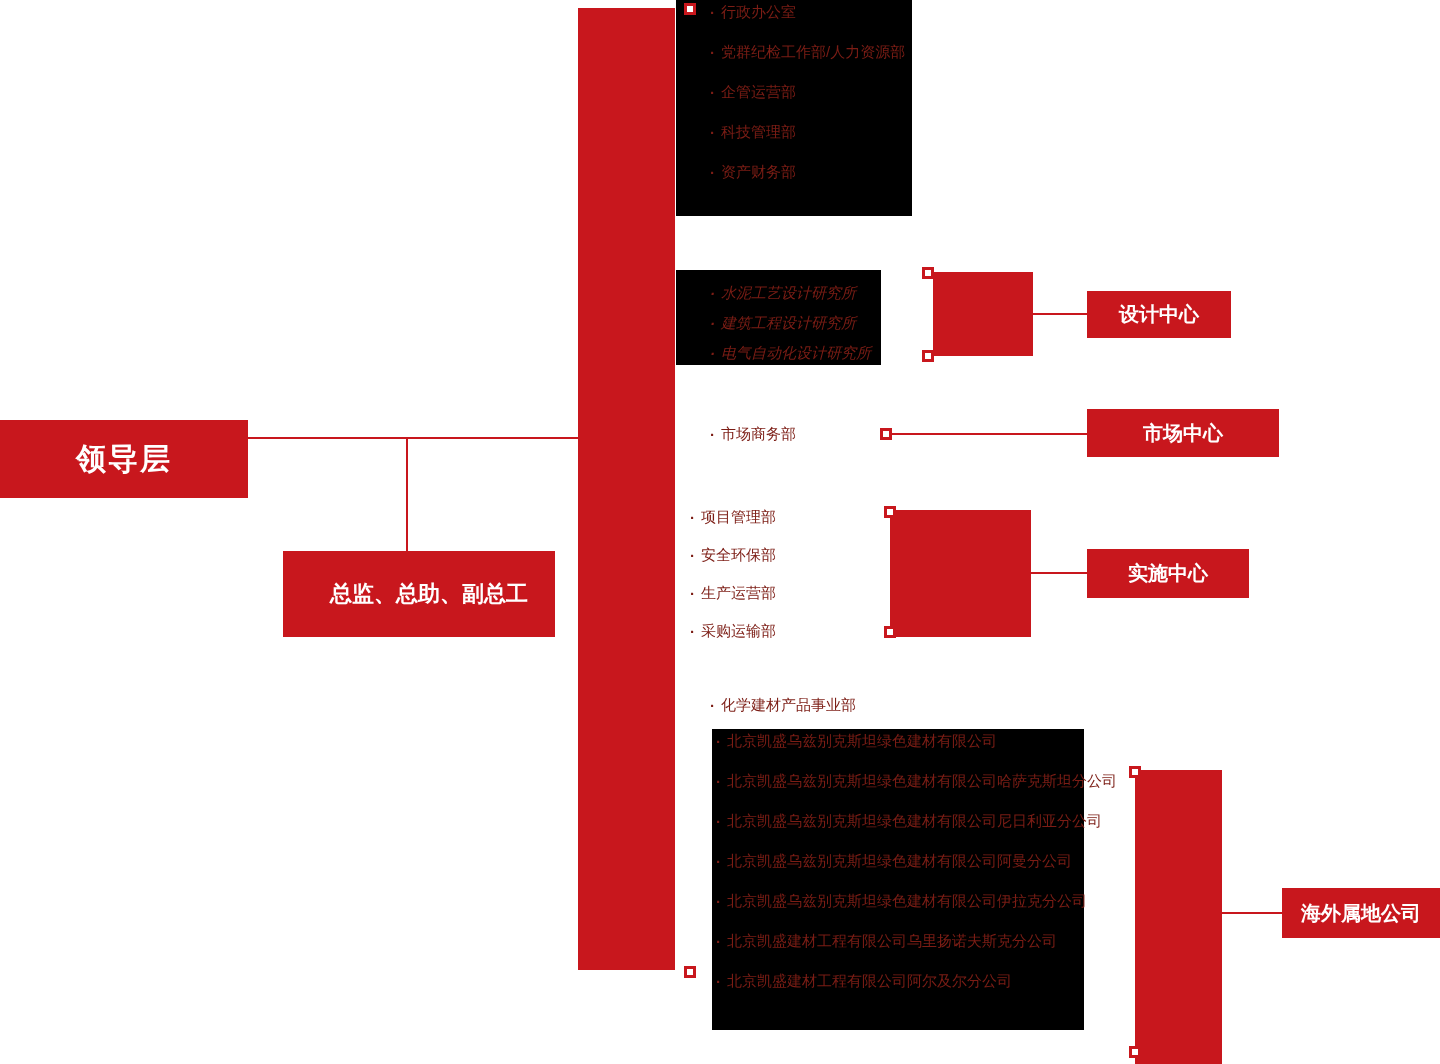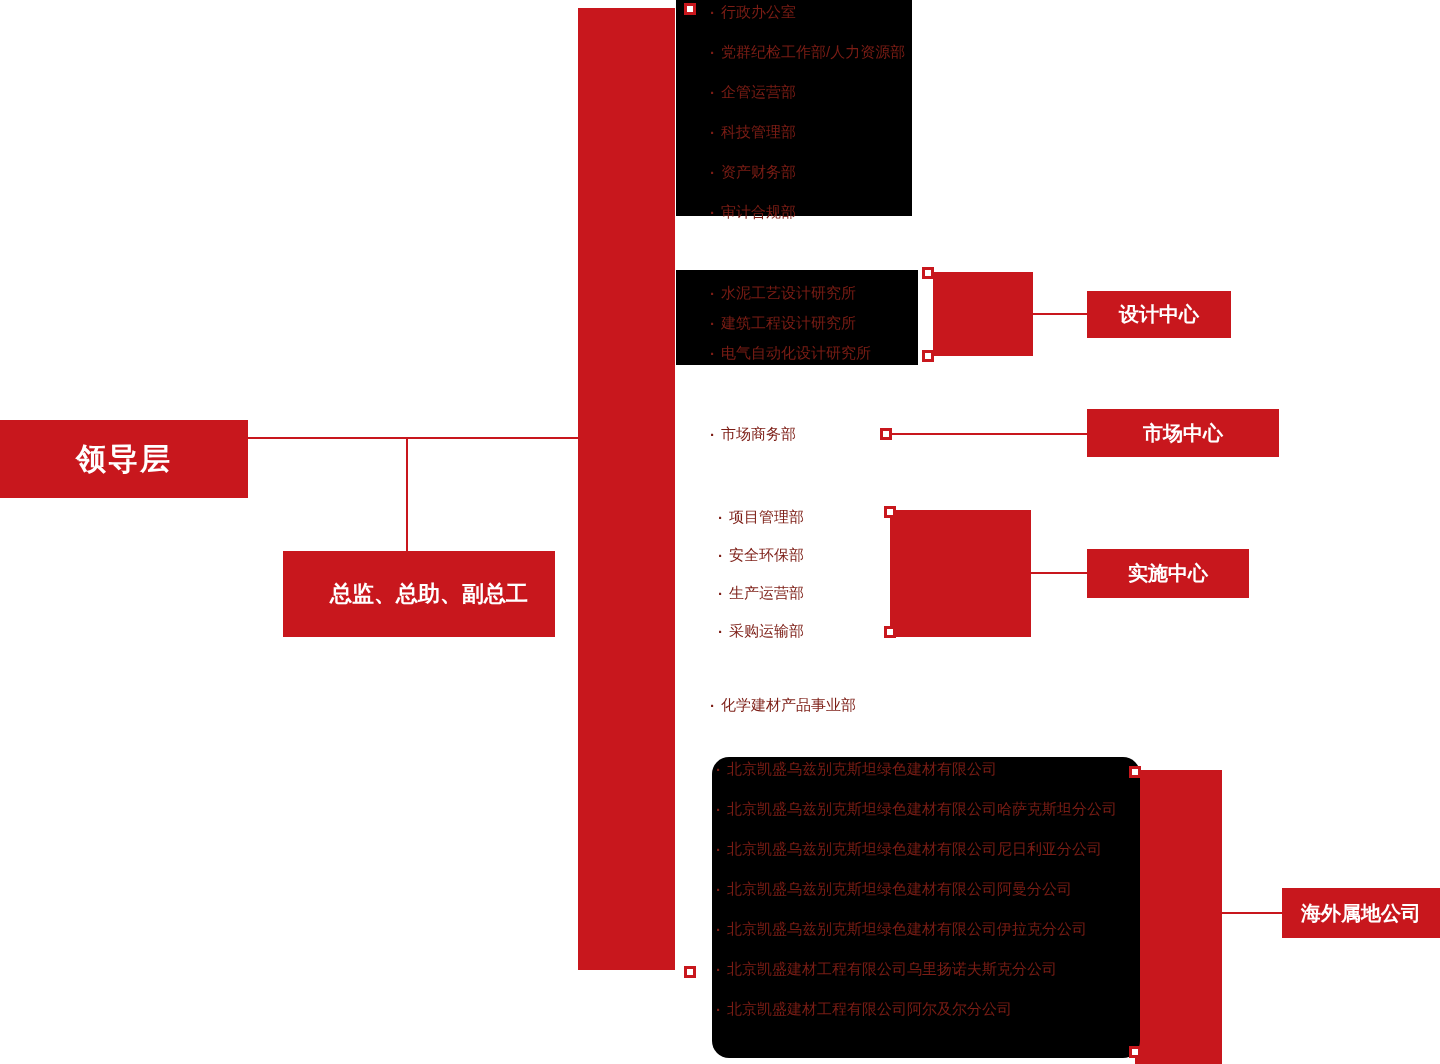--- a/index.html
+++ b/index.html
@@ -59,31 +59,31 @@
     color:#7c1d15;
     white-space:nowrap;
   }
   .grp li::before{
     content:"\00B7";
     font-weight:bold;
     margin-right:6px;
   }
   .grp-admin{left:676px;top:0;width:236px;height:216px;}
   .grp-admin ul{margin-top:-8px;padding-left:34px;}
-  .grp-design{left:676px;top:270px;width:242px;height:95px;}
+  .grp-design{left:676px;top:270px;width:205px;height:95px;font-style:italic;}
   .grp-design ul{padding-top:8px;padding-left:34px;}
   .grp-design li{height:30px;}
   .grp-market{left:676px;top:414px;width:210px;height:40px;}
   .grp-market ul{padding-left:34px;}
   .grp-impl{left:676px;top:498px;width:210px;height:153px;}
-  .grp-impl ul{padding-left:42px;}
+  .grp-impl ul{padding-left:14px;}
   .grp-impl li{height:38px;}
   .grp-chemical{left:676px;top:685px;width:250px;height:40px;}
   .grp-chemical ul{padding-left:34px;}
-  .grp-overseas{left:712px;top:757px;width:428px;height:301px;border-radius:17px;}
+  .grp-overseas{left:712px;top:729px;width:372px;height:301px;}
   .grp-overseas ul{margin-top:-8px;padding-left:4px;}
 </style>
 </head>
 <body>
 
 <div class="canvas">
 
   <div class="node node-leadership">
     <span>领导层</span>
   </div>
@@ -135,23 +135,20 @@
         </li>
       <li>
           <span>企管运营部</span>
         </li>
       <li>
           <span>科技管理部</span>
         </li>
       <li>
           <span>资产财务部</span>
         </li>
-      <li>
-          <span>审计合规部</span>
-        </li>
     </ul>
   </div>
 
   <div class="grp black grp-design">
     <ul>
       <li>
           <span>水泥工艺设计研究所</span>
         </li>
       <li>
           <span>建筑工程设计研究所</span>

